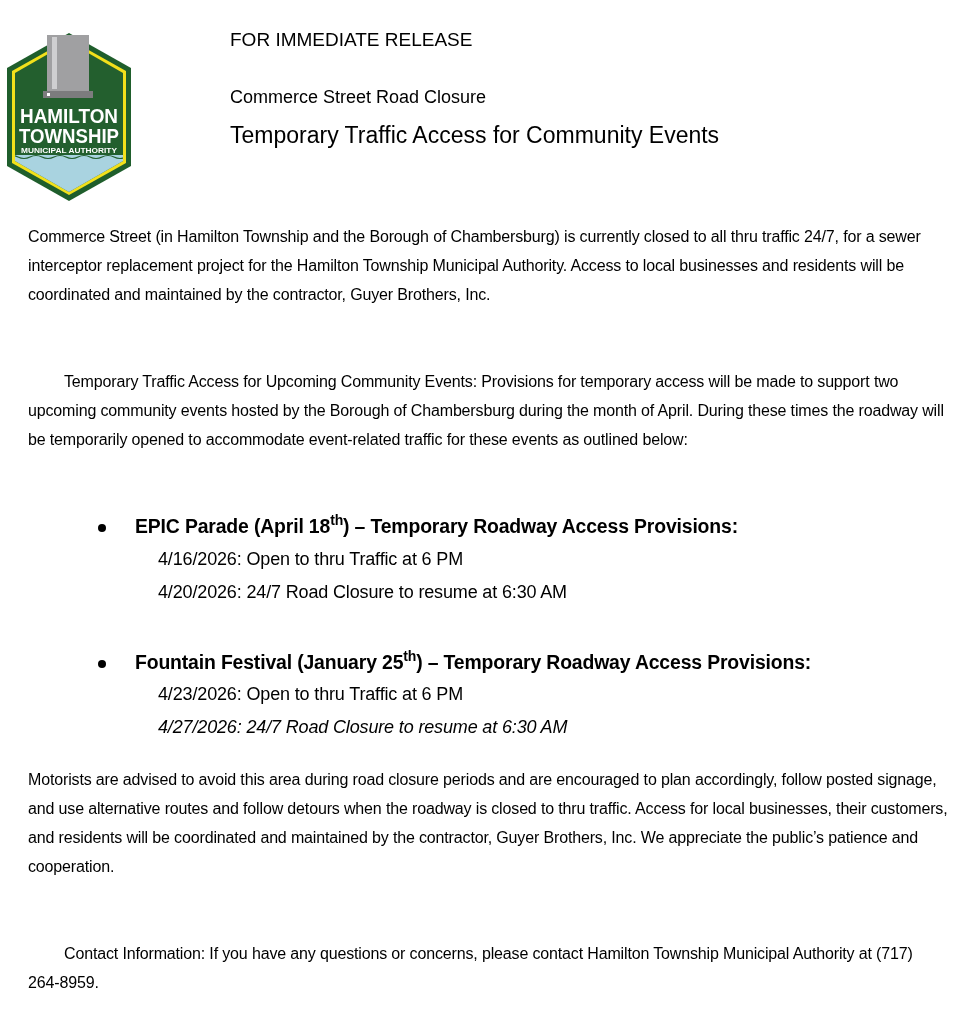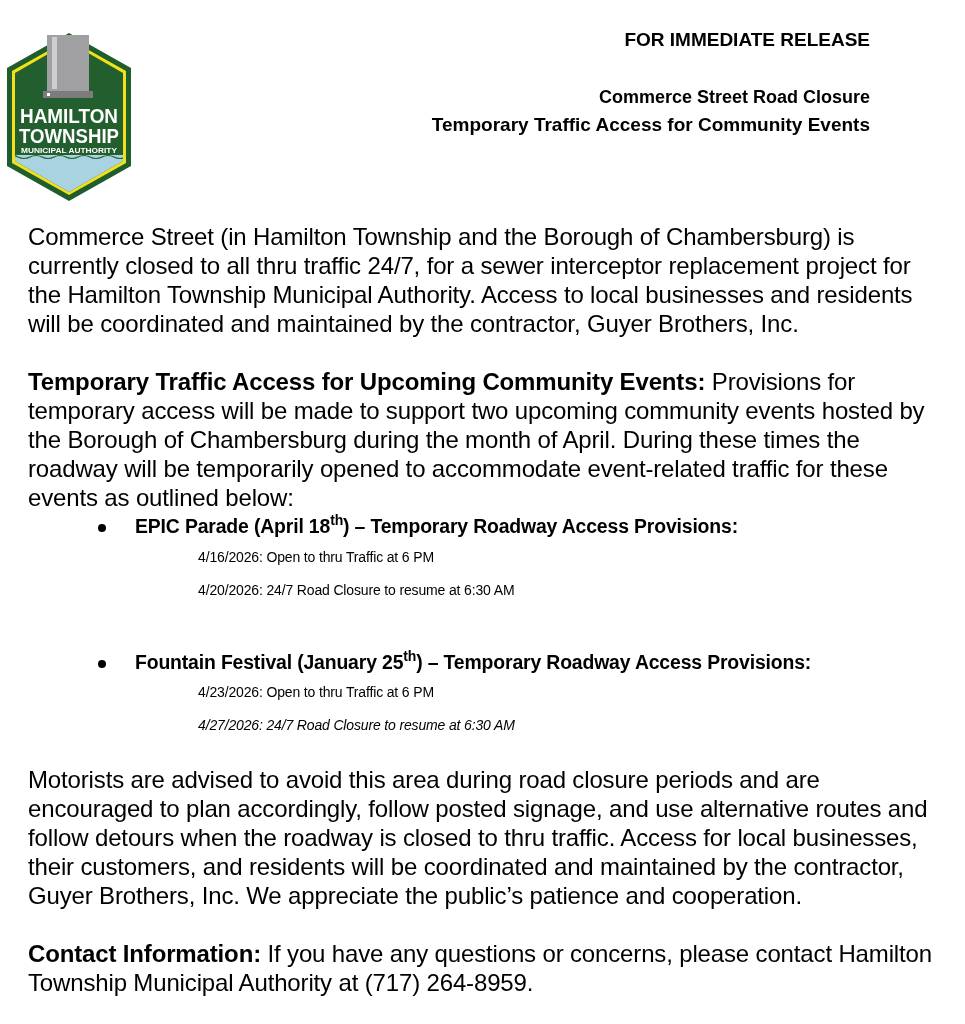--- a/index.html
+++ b/index.html
@@ -4,43 +4,43 @@
 <style>
   html, body { margin: 0; padding: 0; background: #ffffff; }
   body {
     width: 965px; height: 1024px; position: relative; overflow: hidden;
     font-family: "Liberation Sans", "DejaVu Sans", sans-serif;
     color: #000000;
   }
   .logo { position: absolute; left: 6px; top: 33px; width: 126px; height: 168px; }
   .logo svg { width: 100%; height: 100%; display: block; }
 
-  .header { position: absolute; left: 230px; width: 640px; text-align: right; font-weight: bold; }
+  .header { position: absolute; left: 230px; width: 640px; text-align: left; font-weight: normal; }
   .release { top: 29px; font-size: 19px; letter-spacing: 0px; }
   .title1 { top: 87px; font-size: 18px; }
-  .title2 { top: 114px; font-size: 19px; }
+  .title2 { top: 122px; font-size: 23px; }
 
   .para {
     position: absolute; left: 28px; width: 920px;
-    font-size: 24px; line-height: 29px; letter-spacing: -0.15px;
+    font-size: 16px; line-height: 29px; letter-spacing: -0.15px;
   }
-  .para b { font-weight: bold; }
+  .para b { font-weight: normal; margin-left: 36px; }
 
   .bullet-row {
     position: absolute; left: 98px; font-size: 19.4px; font-weight: bold; letter-spacing: -0.15px;
     white-space: nowrap;
   }
   .bullet-dot {
     position: absolute; left: 0px; top: 9px; width: 8px; height: 8px; border-radius: 50%; background: #000;
   }
   .bullet-text { position: absolute; left: 37px; top: 0; }
   .bullet-text sup { font-size: 14px; vertical-align: 8px; line-height: 0; }
 
   .sched {
-    position: absolute; left: 158px; font-size: 14px; letter-spacing: -0.15px; white-space: nowrap; margin-left: 40px;
+    position: absolute; left: 158px; font-size: 18px; letter-spacing: -0.15px; white-space: nowrap;
   }
 </style>
 </head>
 <body>
 
 <div class="logo">
   <svg viewBox="0 0 126 168">
     <defs>
       <clipPath id="innerclip">
         <polygon points="63,9 117,40 117,128 63,159 9,128 9,40"></polygon>

